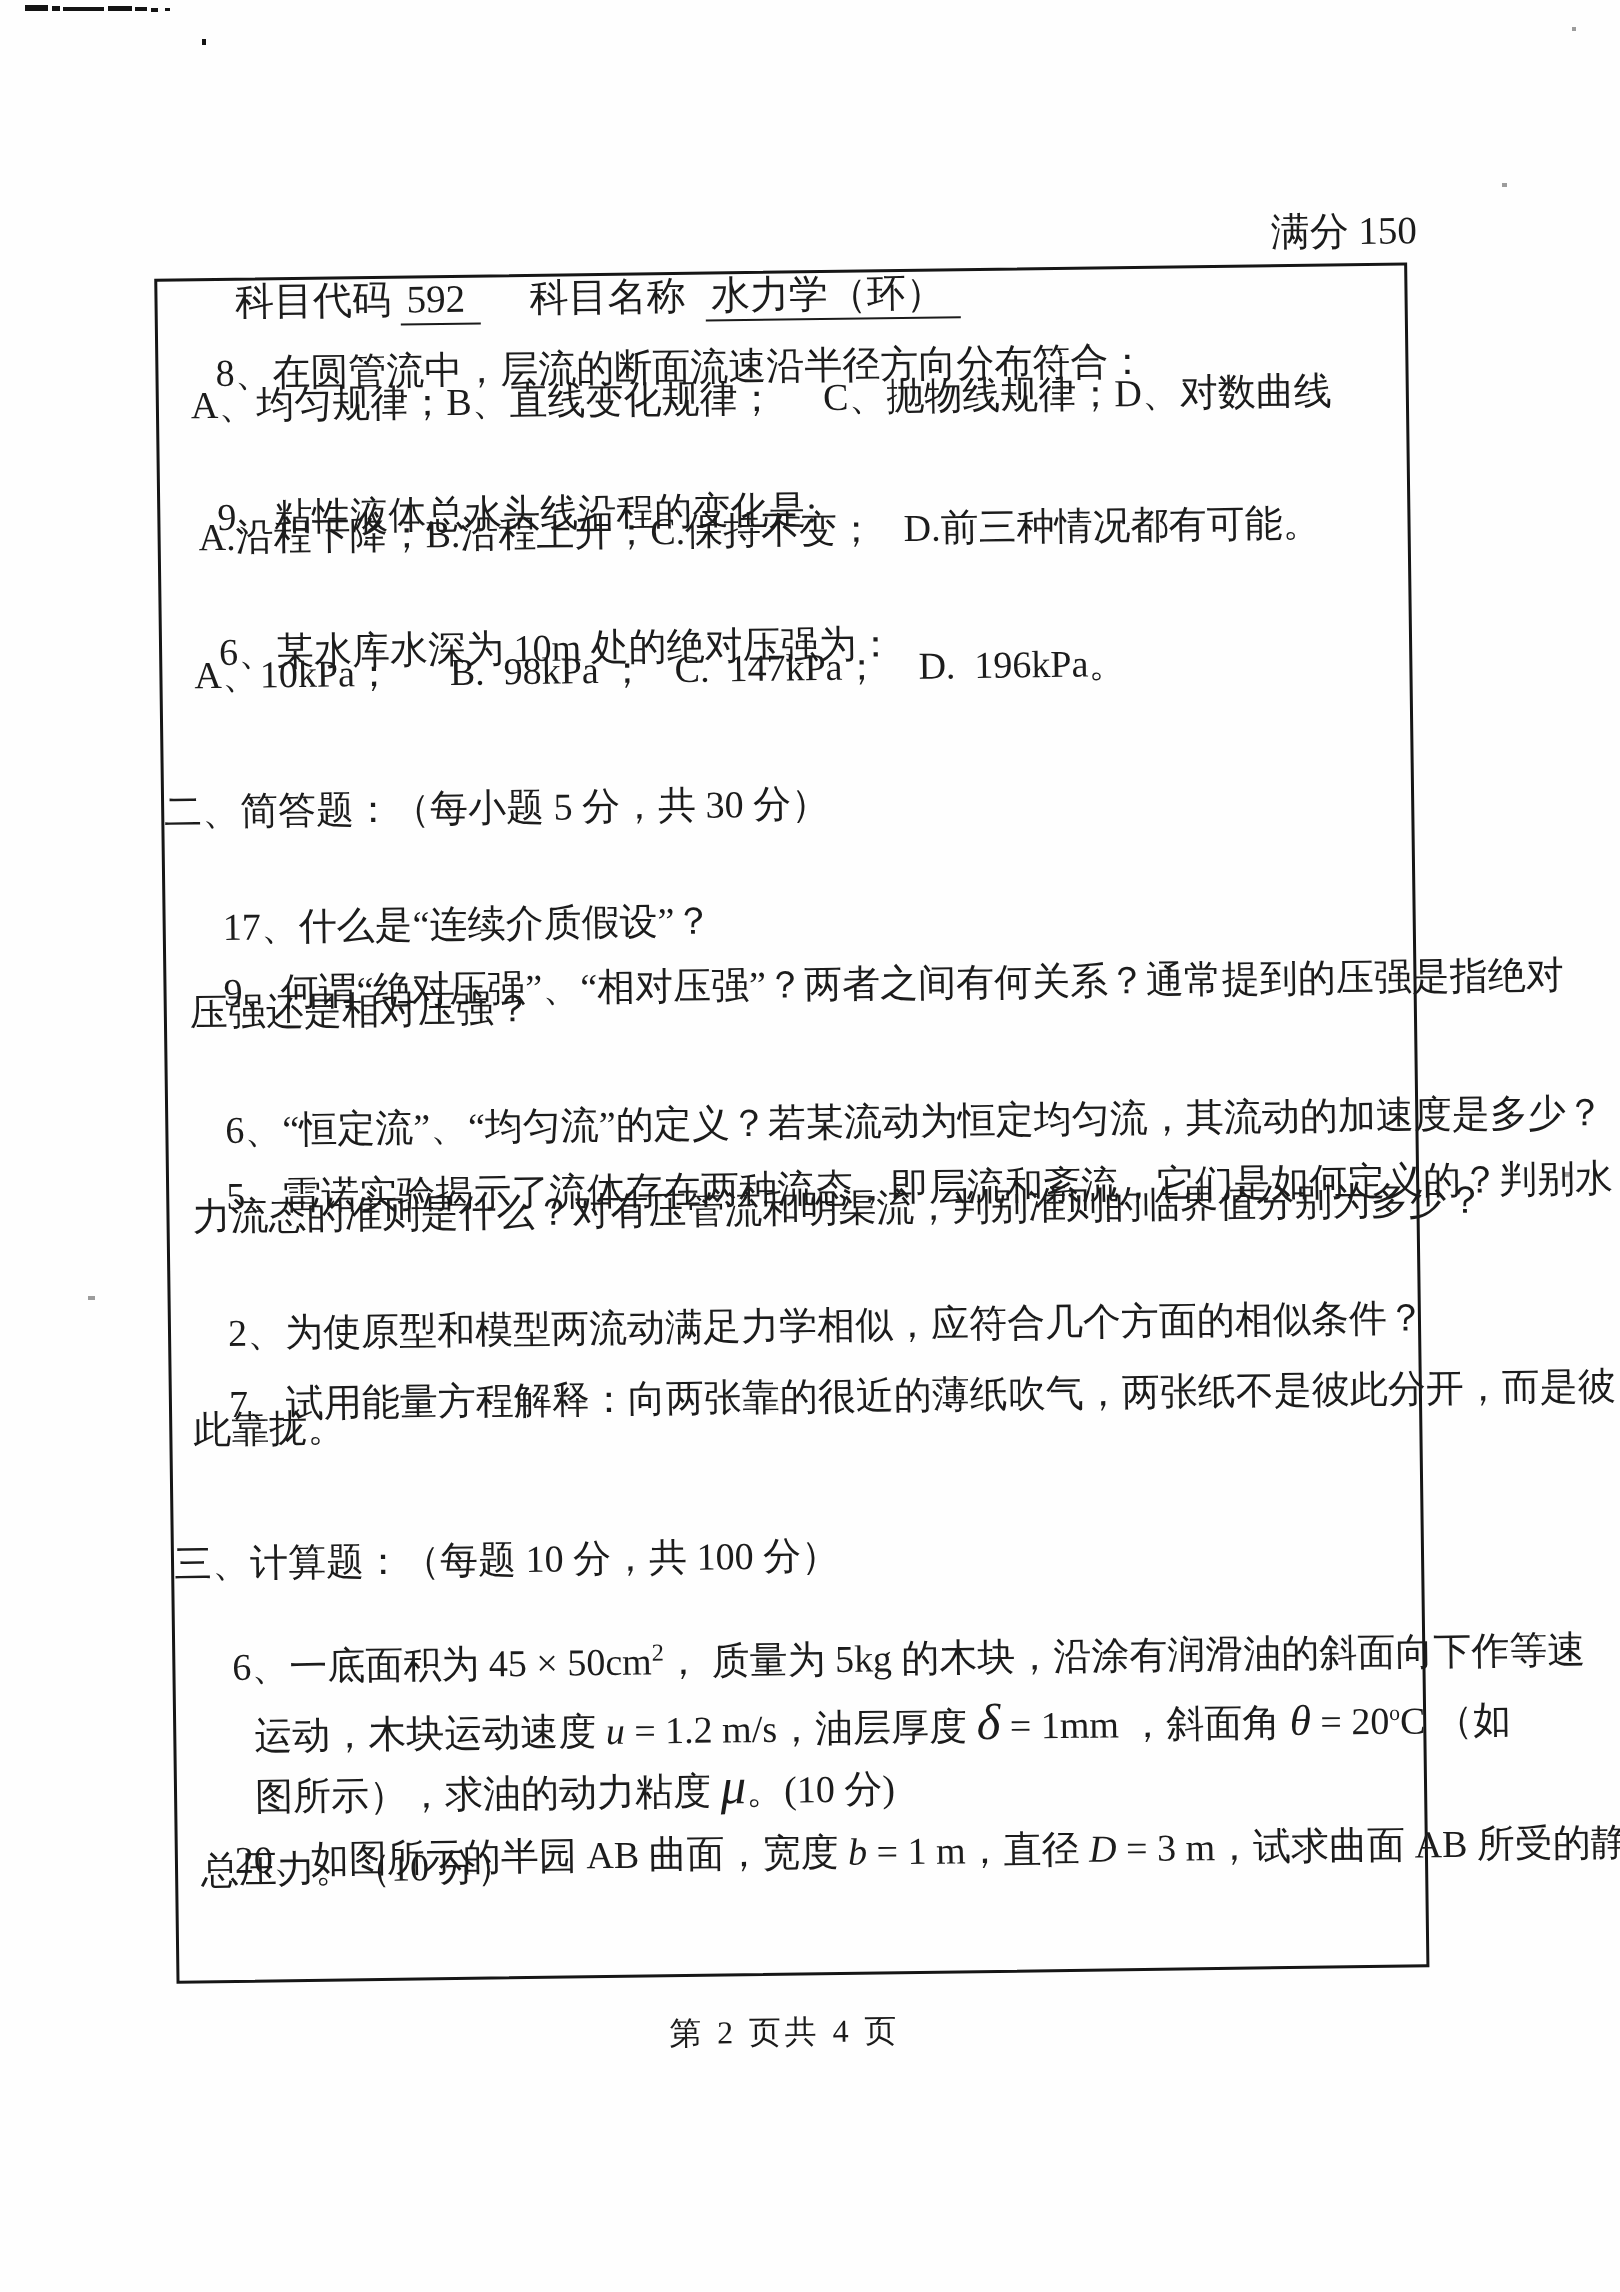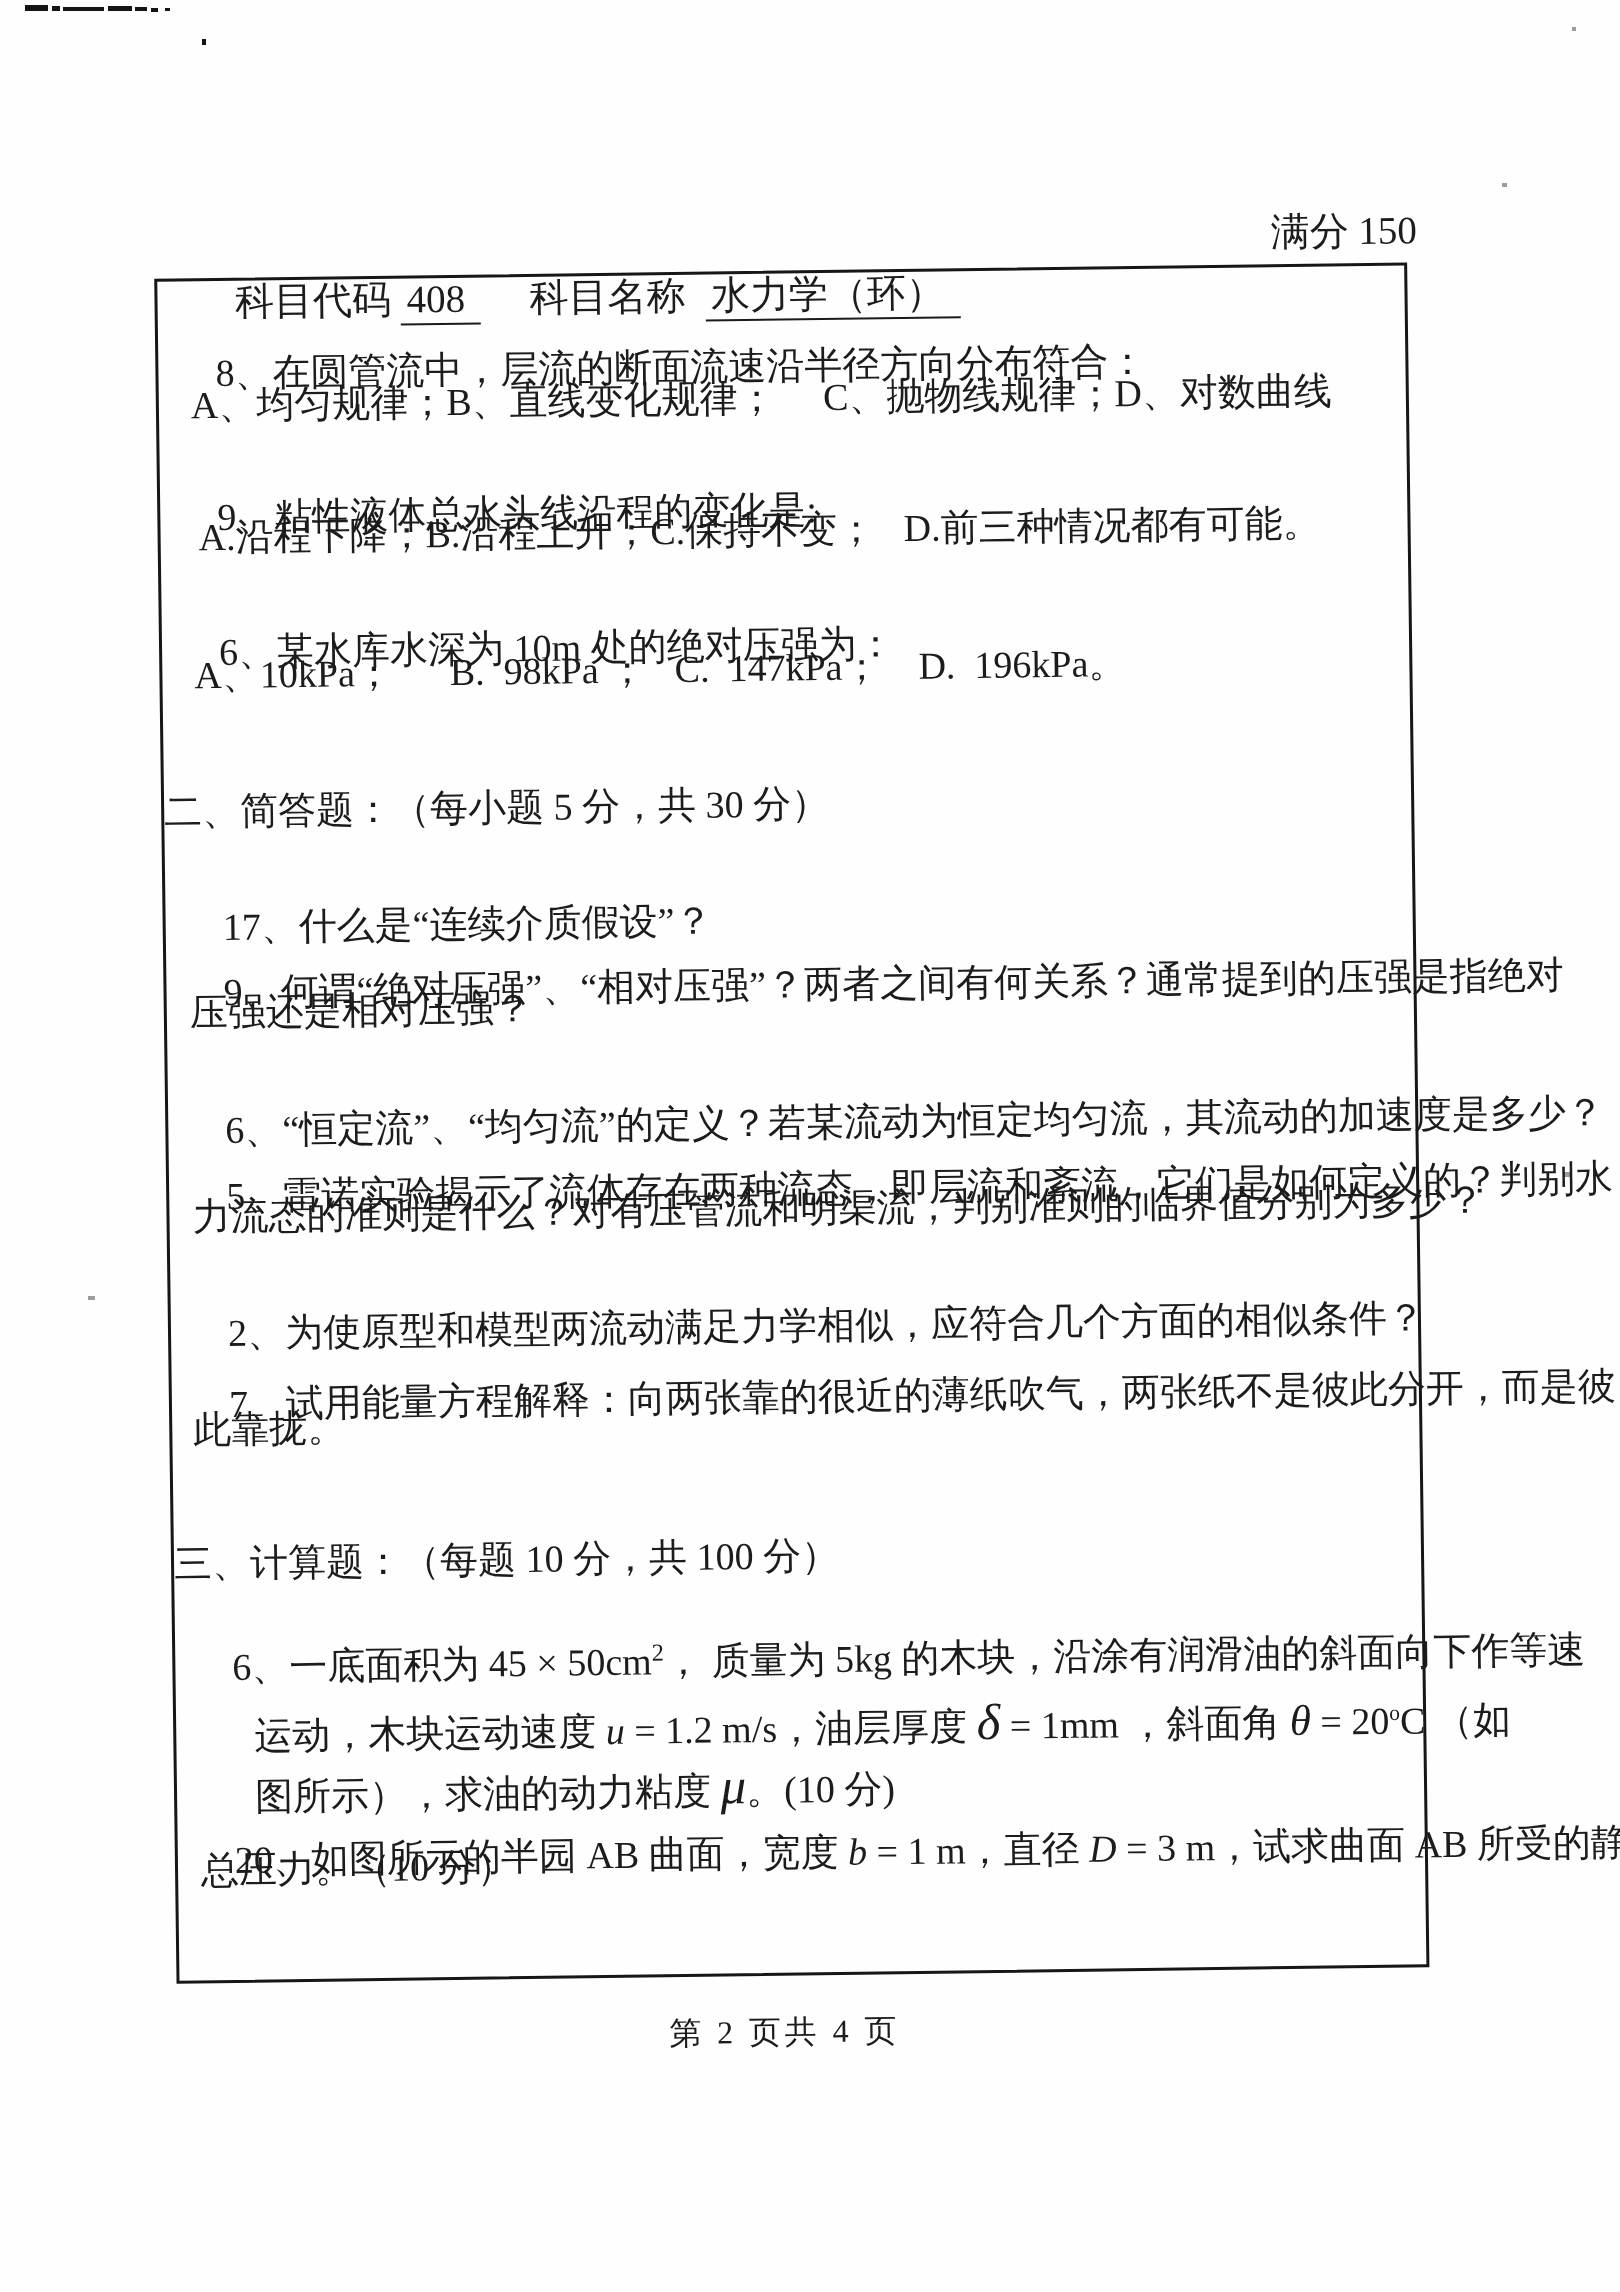--- a/index.html
+++ b/index.html
@@ -38,21 +38,21 @@
     <div class="speck" style="left:202px;top:39px;width:3.9px;height:5.9px;"></div>
     <div class="speck lt" style="left:1572px;top:27.4px;width:3.9px;height:3.9px;"></div>
     <div class="speck lt" style="left:1502px;top:183px;width:4.9px;height:3.9px;"></div>
     <div class="speck lt" style="left:88px;top:1296px;width:6.9px;height:3.9px;"></div>
     <div class="speck lt" style="left:1564px;top:1172px;width:7.8px;height:4.9px;"></div>
   </div>
 
   <div class="skew">
 
     <div class="line hdr" style="left:179px;top:227px;">
-      <span>科目代码</span><span> </span><span class="u">408</span><span>　 </span><span>科目名称</span><span>  </span><span class="u">水力学（环）</span>
+      <span>科目代码</span><span> </span><span class="u">592</span><span>　 </span><span>科目名称</span><span>  </span><span class="u">水力学（环）</span>
     </div>
     <div class="line hdr" style="left:1274px;top:220px;">满分 150</div>
 
     <div class="content-box"></div>
 
     <div class="line" style="left:160px;top:299px;">
       <span>8、</span><span>在圆管流中，层流的断面流速沿半径方向分布符合：</span>
     </div>
     <div class="line" style="left:192px;top:380px;">A、均匀规律；B、直线变化规律；     C、抛物线规律；D、对数曲线</div>
 

